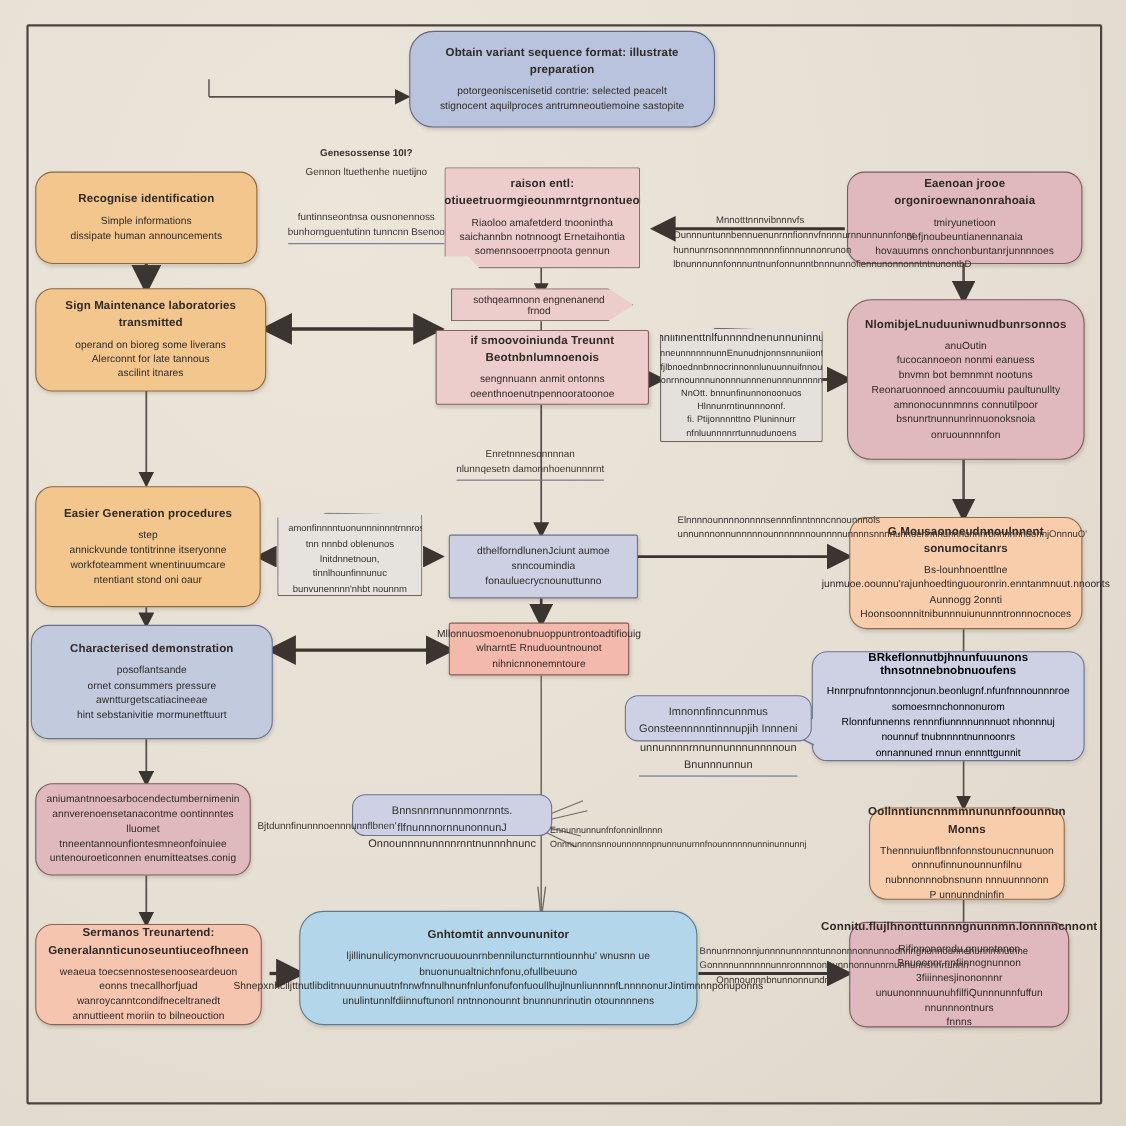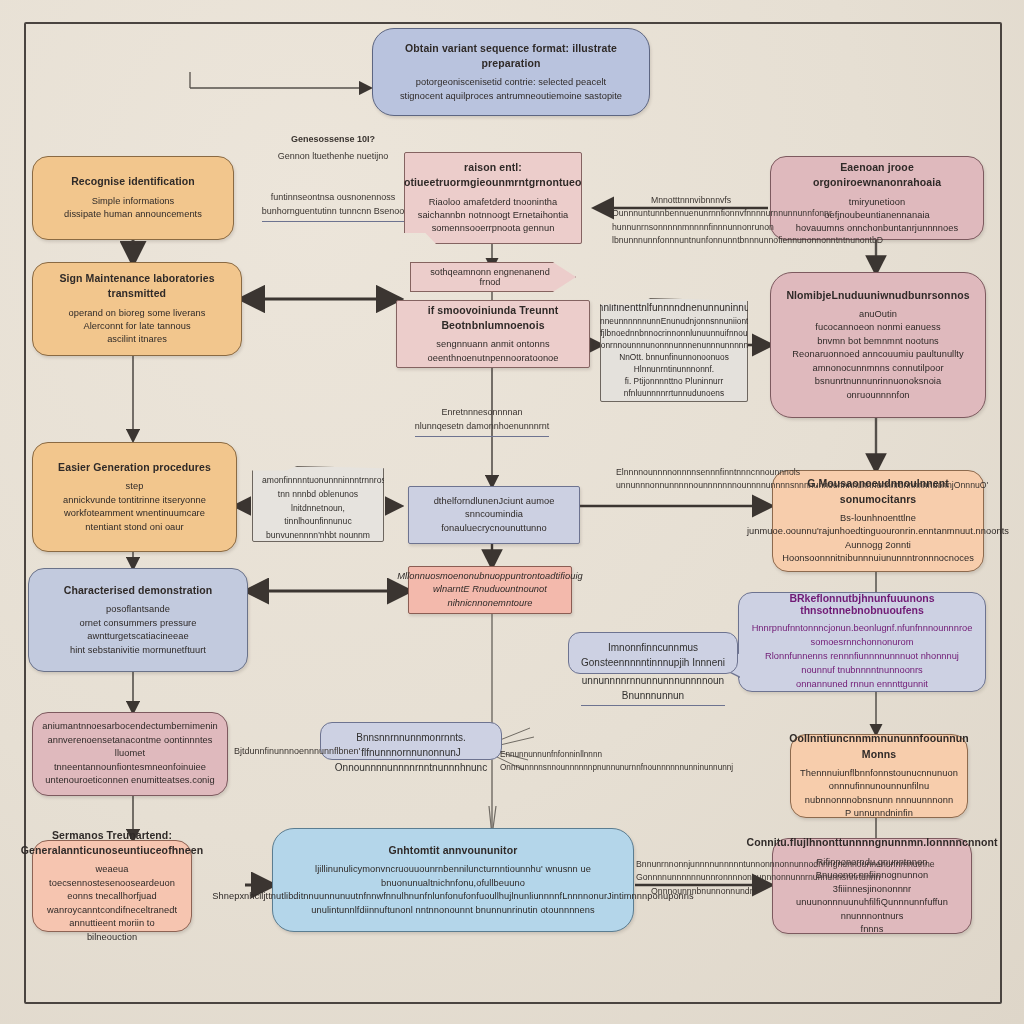--- a/index.html
+++ b/index.html
@@ -74,21 +74,21 @@
     display:flex;align-items:center;justify-content:center;
     font-size:9.2px;color:#2f2a28;padding:0 16px 0 10px;text-align:center;
   }
 
   
   .callout{
     position:absolute;box-sizing:border-box;
     border:1.2px solid #6d7390;border-radius:14px;
     background:#cdd1e3;
     display:flex;flex-direction:column;align-items:center;justify-content:center;
-    text-align:center;padding:8px 14px;color:#701a75;
+    text-align:center;padding:8px 14px;color:#000000;
     box-shadow:1px 2px 3px rgba(90,80,70,.15);
   }
   .callout .t{font-weight:bold;font-size:10.5px;margin-bottom:6px;}
   .callout .l{font-size:9.3px;line-height:1.5;}
   .tail-left::after{
     content:"";position:absolute;left:-26px;bottom:14px;
     width:0;height:0;
     border-top:10px solid transparent;
     border-bottom:14px solid transparent;
     border-right:28px solid #cdd1e3;
@@ -235,21 +235,21 @@
     <div class="l">untenouroeticonnen enumitteatses.conig</div>
   </div>
 
   <div class="node rounded c-blue2" style="left:28px;top:568px;width:220px;height:104px;">
     <div class="t">Characterised demonstration</div>
     <div class="l">posoflantsande</div>
     <div class="l">ornet consummers pressure awntturgetscatiacineeae</div>
     <div class="l">hint sebstanivitie mormunetftuurt</div>
   </div>
 
-  <div class="node rounded c-salmon" style="left:32px;top:840px;width:160px;height:92px;">
+  <div class="node rounded c-salmon" style="left:32px;top:840px;width:206px;height:92px;">
     <div class="t">Sermanos Treunartend: Generalannticunoseuntiuceofhneen</div>
     <div class="l">weaeua toecsennostesenooseardeuon</div>
     <div class="l">eonns tnecallhorfjuad wanroycanntcondifneceltranedt</div>
     <div class="l">annuttieent moriin to bilneouction</div>
   </div>
 
   <div class="node sharp c-pink doc-tear" style="left:404px;top:152px;width:178px;height:92px;">
     <div class="t">raison entl: sotiueetruormgieounmrntgrnontueon</div>
     <div class="l">Riaoloo amafetderd tnoonintha</div>
     <div class="l">saichannbn notnnoogt Ernetaihontia</div>
@@ -263,21 +263,21 @@
   <div class="node sharp c-pink" style="left:396px;top:300px;width:194px;height:68px;">
     <div class="t">if smoovoiniunda Treunnt Beotnbnlumnoenois</div>
     <div class="l">sengnnuann anmit ontonns oeenthnoenutnpennooratoonoe</div>
   </div>
 
   <div class="node sharp c-lav" style="left:408px;top:486px;width:172px;height:58px;">
     <div class="l">dthelforndlunenJciunt aumoe snncoumindia</div>
     <div class="l">fonauluecrycnounuttunno</div>
   </div>
 
-  <div class="node sharp c-red" style="left:408px;top:566px;width:164px;height:48px;font-style:italic;">
+  <div class="node sharp c-red" style="left:408px;top:566px;width:164px;height:48px;">
     <div class="l">Mllonnuosmoenonubnuoppuntrontoadtifiouig</div>
     <div class="l">wlnarntE Rnuduountnounot nihnicnnonemntoure</div>
   </div>
 
   <div class="node rounded-lg c-sky" style="left:272px;top:828px;width:362px;height:104px;padding:10px 16px;">
     <div class="t">Gnhtomtit annvoununitor</div>
     <div class="l">ljillinunulicymonvncruouuounrnbenniluncturnntiounnhu' wnusnn ue bnuonunualtnichnfonu,ofullbeuuno</div>
     <div class="l">ShnepxnhciljttnutlibditnnuunnunuutnfnnwfnnulhnunfnlunfonufonfuoullhujlnunliunnnnfLnnnnonurJintimnnnponuponns</div>
     <div class="l">unulintunnlfdiinnuftunonl nntnnonounnt bnunnunrinutin otounnnnens</div>
   </div>

